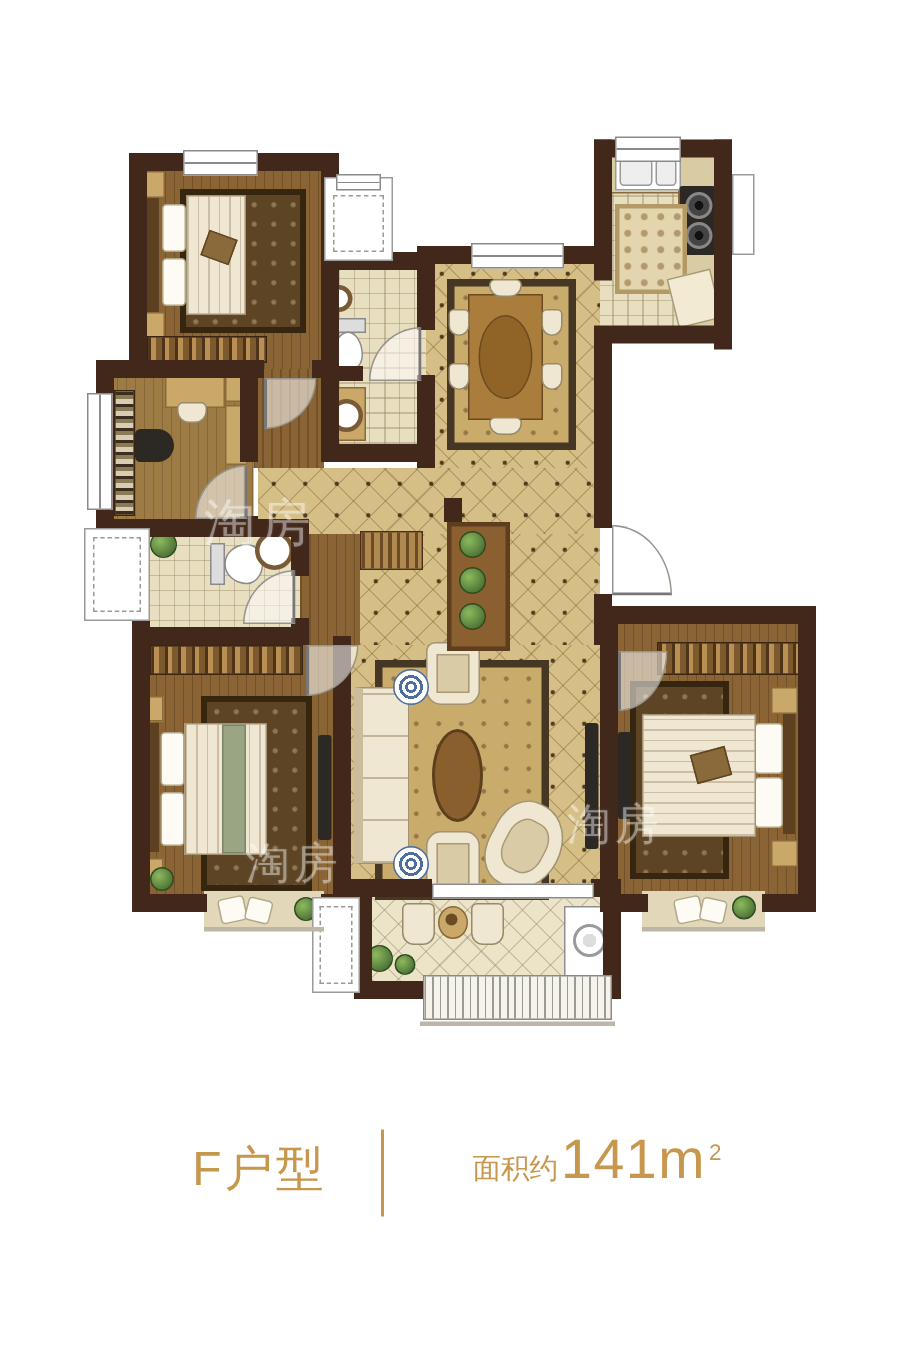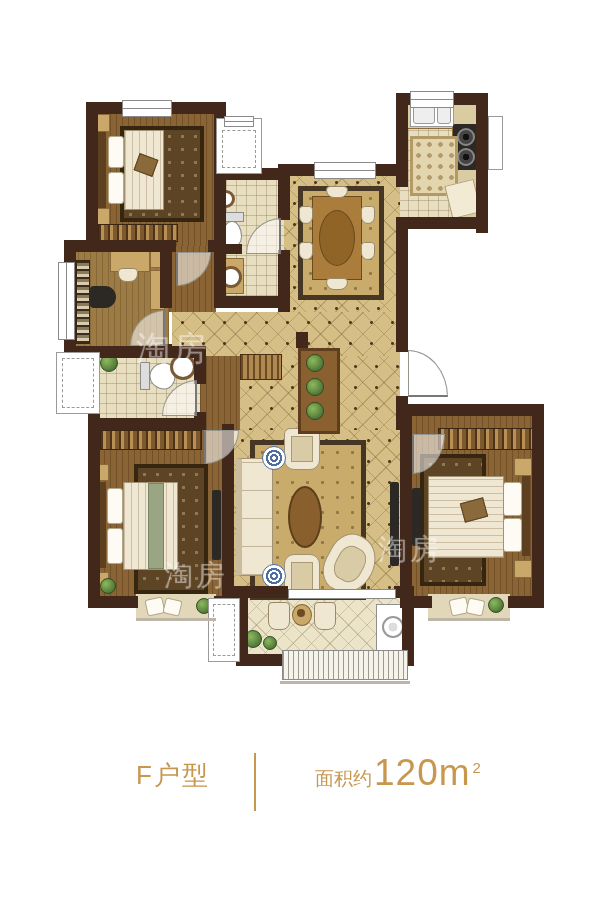--- a/index.html
+++ b/index.html
@@ -51,21 +51,21 @@
   .basin{background:#fff;border:3px solid #7a5a34;border-radius:50%;}
   .plantc{background:radial-gradient(circle at 35% 35%,#8cba5e,var(--plant,#4f7436) 75%);border:1px solid #2e4d20;border-radius:50%;}
   .bluet{border-radius:50%;border:1px solid var(--blue,#4c6fa0);background:radial-gradient(circle,#fff 0 2px,var(--blue,#4c6fa0) 2px 4px,#fff 4px 6px,var(--blue,#4c6fa0) 6px 8px,#fff 8px);}
   .chairc{background:var(--linen,#efe7d2);border:1px solid #988a68;border-radius:4px 4px 8px 8px;}
   .washer{background:#fff;border:1px solid #8f8f8f;}
   .drum{border:2px solid #9a9a9a;border-radius:50%;background:radial-gradient(circle,#ddd 0 35%,#fff 36%);}
   .burn{border:2px solid #888;border-radius:50%;background:radial-gradient(circle,#111 0 30%,#444 31%);}
   .wm{color:#fff;opacity:.45;font-weight:bold;letter-spacing:3px;text-shadow:0 0 2px rgba(255,255,255,.3);}
   
   .cap{position:absolute;color:var(--accent,#c8974e);}
-  .cap-unit{left:118px;top:758px;width:110px;text-align:center;font-size:26px;letter-spacing:2px;}
+  .cap-unit{left:118px;top:758px;width:110px;text-align:center;font-size:32px;letter-spacing:2px;}
   .cap-div{left:254px;top:753px;width:2px;height:58px;background:var(--accent,#c8974e);}
   .cap-right{left:298px;top:752px;width:200px;text-align:center;}
   .cap-area{display:flex;align-items:baseline;justify-content:center;gap:2px;}
   .cap-area .p{font-size:19px;}
   .cap-area .v{font-size:37px;letter-spacing:1px;}
   .cap-area sup{font-size:15px;position:relative;top:-12px;}
   .cap-layout{font-size:19px;letter-spacing:2px;margin-top:2px;}
 </style>
 </head>
 <body>
@@ -267,17 +267,17 @@
 
   <b class="wm" style="left:136px;top:326px;font-size:34px">淘房</b>
   <b class="wm" style="left:164px;top:556px;font-size:29px">淘房</b>
   <b class="wm" style="left:378px;top:530px;font-size:29px">淘房</b>
 
   <div class="cap cap-unit">F户型</div>
   <i class="cap-div" style="background:var(--accent,#c8974e)"></i>
   <div class="cap cap-right">
     <div class="cap-area">
       <span class="p">面积约</span>
-      <span class="v">120m</span>
+      <span class="v">141m</span>
       <sup>2</sup>
     </div>
   </div>
 </div>
 
 </body></html>

